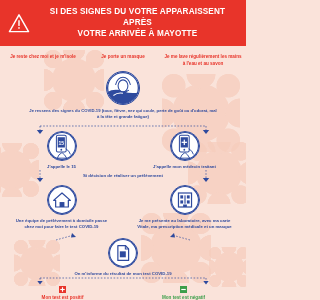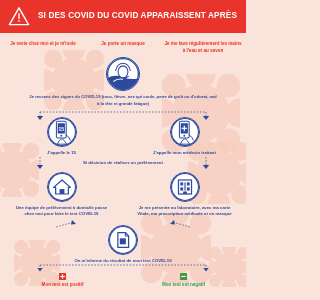--- a/index.html
+++ b/index.html
@@ -116,21 +116,22 @@
 
 <div class="page">
 
   <div class="header">
     <svg class="warn-icon" viewBox="0 0 24 22">
       <path d="M12 2 L22.5 20.5 L1.5 20.5 Z" fill="none" stroke="#ffffff" stroke-width="1.6" stroke-linejoin="round"></path>
       <rect x="11.2" y="8" width="1.6" height="6.2" fill="#ffffff"></rect>
       <rect x="11.2" y="15.6" width="1.6" height="1.7" fill="#ffffff"></rect>
     </svg>
     <div class="header-title">
-      <div>SI DES COVID DU COVID APPARAISSENT APRÈS</div>
+      <div>SI DES SIGNES DU VOTRE APPARAISSENT APRÈS</div>
+      <div>VOTRE ARRIVÉE À MAYOTTE</div>
     </div>
   </div>
 
   <div class="top-row">
     <div class="top-item">Je reste chez moi et je m'isole</div>
     <div class="top-item">Je porte un masque</div>
     <div class="top-item">Je me lave régulièrement les mains à l'eau et au savon</div>
   </div>
 
   <div class="step" style="margin-top:1px;">

